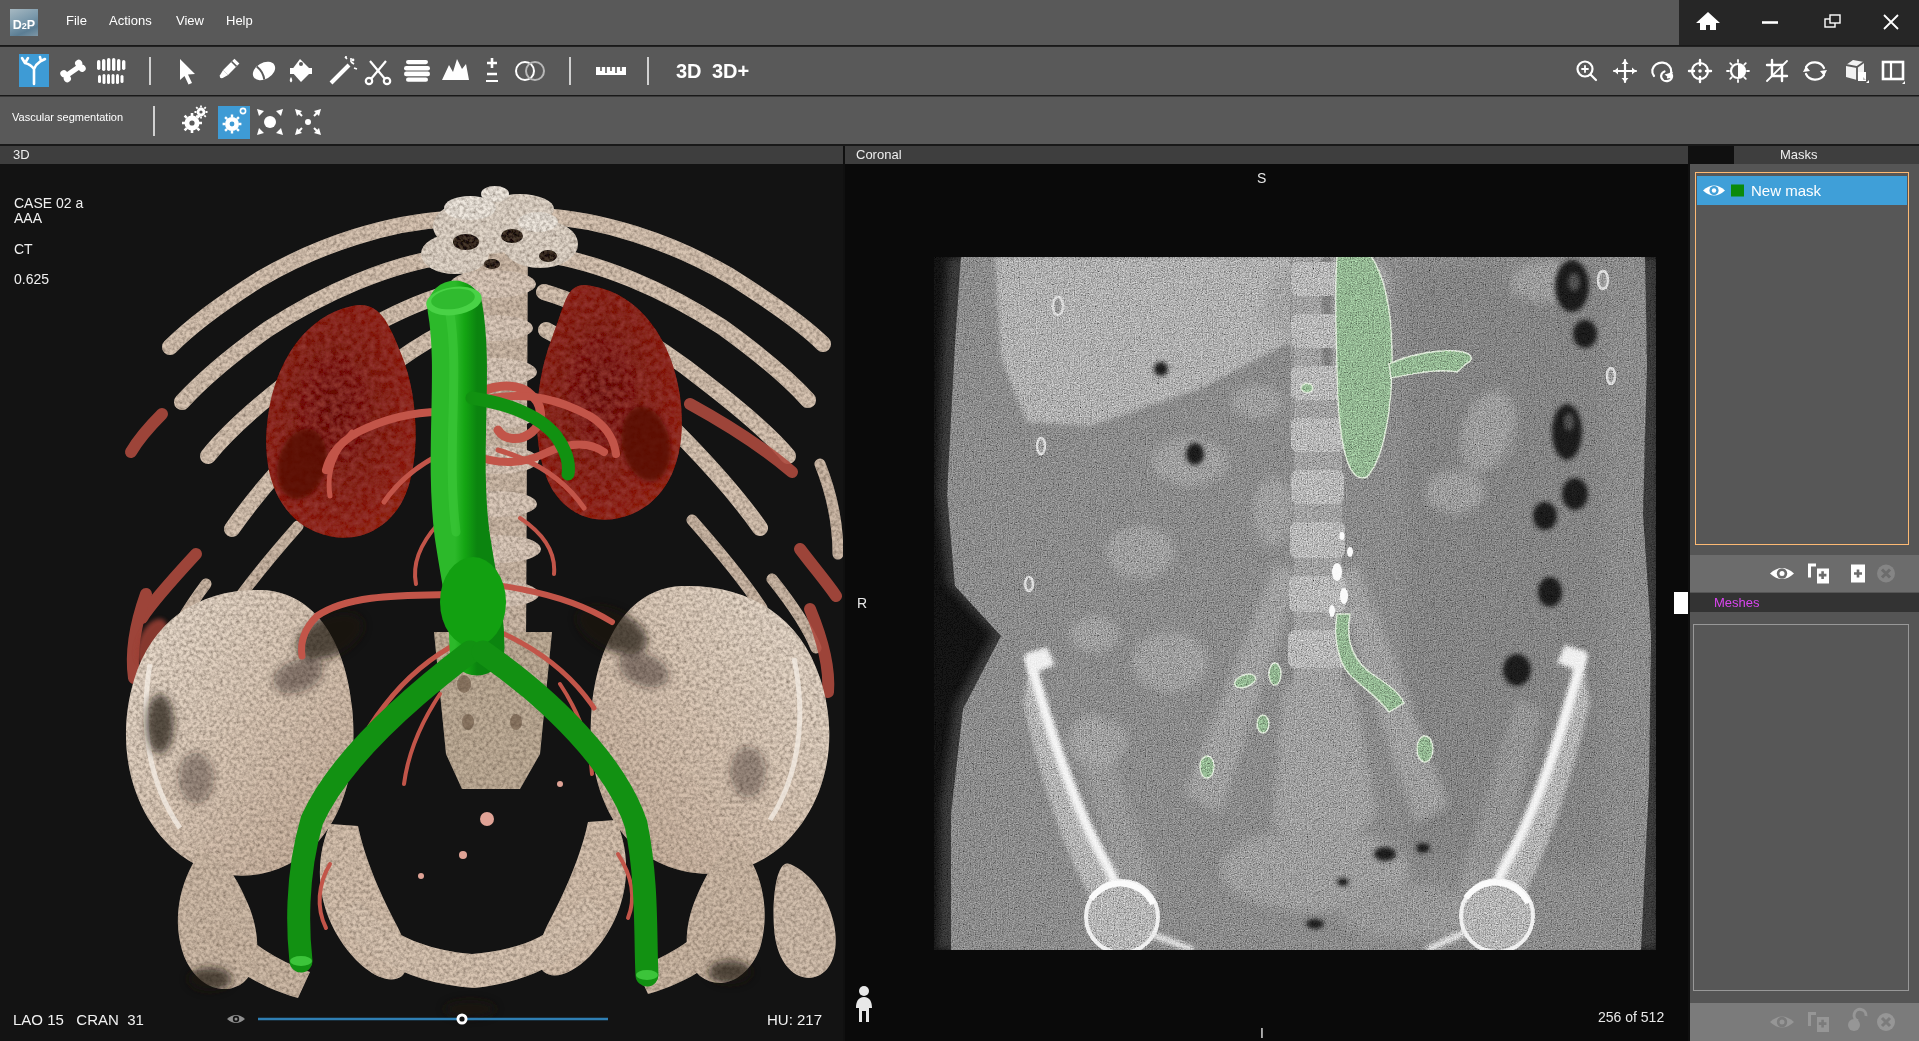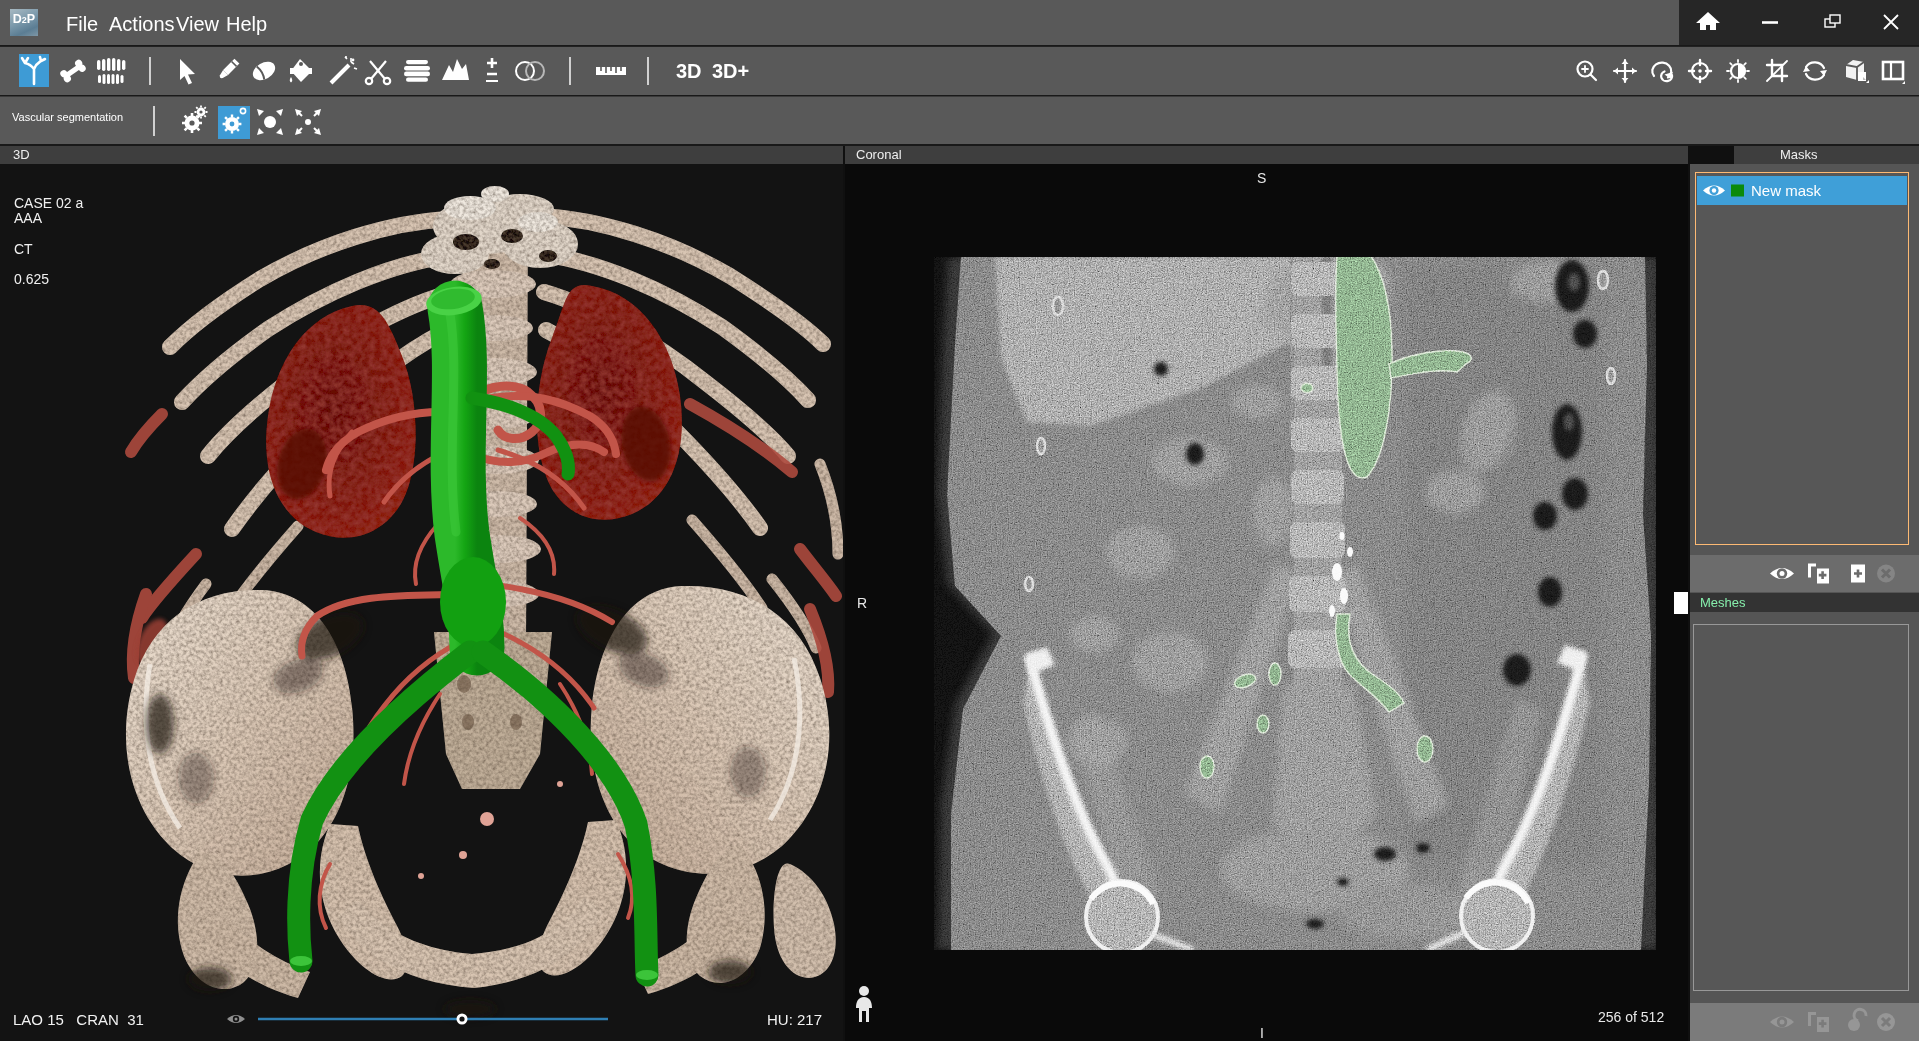--- a/index.html
+++ b/index.html
@@ -6,26 +6,26 @@
   html,body { width:1919px; height:1041px; overflow:hidden; background:#191919;
     font-family:"Liberation Sans", sans-serif; }
   .abs { position:absolute; }
   #titlebar { position:absolute; left:0; top:0; width:1919px; height:45px; background:#595959; }
   #winctl { position:absolute; left:1679px; top:0; width:240px; height:45px; background:#262626; }
   #toolbar { position:absolute; left:0; top:46px; width:1919px; height:49px; background:#595959; border-top:1px solid #222; }
   #row3 { position:absolute; left:0; top:96px; width:1919px; height:48px; background:#595959; border-top:1px solid #3a3a3a; }
   .hdr { position:absolute; top:146px; height:18px; background:#3e3e3e; color:#efefef;
     font-size:13px; line-height:18px; }
   #main { position:absolute; left:0; top:146px; width:1919px; height:895px; background:#101010; }
-  .menu { color:#fff; font-size:20px; position:absolute; top:13px; }
+  .menu { color:#fff; font-size:13px; position:absolute; top:13px; }
 </style>
 </head>
 <body>
 <div id="titlebar">
-  <div class="abs" style="left:10px;top:9px;width:28px;height:27px;background:linear-gradient(155deg,#a7b9c2 0%,#7b99ab 45%,#5b7d93 75%,#7e97a6 100%);color:#fff;font-weight:bold;font-size:12.5px;text-align:center;line-height:21px;">D<span style="font-size:9px;">2</span>P</div>
+  <div class="abs" style="left:10px;top:9px;width:28px;height:27px;background:linear-gradient(155deg,#a7b9c2 0%,#7b99ab 45%,#5b7d93 75%,#7e97a6 100%);color:#fff;font-weight:bold;font-size:12.5px;text-align:center;line-height:32px;">D<span style="font-size:9px;">2</span>P</div>
   <span class="menu" style="left:66px;">File</span>
   <span class="menu" style="left:109px;">Actions</span>
   <span class="menu" style="left:176px;">View</span>
   <span class="menu" style="left:226px;">Help</span>
   <div id="winctl">
     <svg width="240" height="45" viewBox="239 0 240 45">
       <g fill="none" stroke="#fff" stroke-width="1.6">
         <path d="M268,12 L256,23 H260 V30 H266 V25 H270 V30 H276 V23 H280 Z" fill="#fff" stroke="none"></path>
         <line x1="322" y1="22.5" x2="338" y2="22.5" stroke-width="2.6"></line>
         <rect x="385" y="19" width="10" height="8" stroke-width="1.4"></rect>
@@ -654,21 +654,21 @@
             <path d="M-4,0 h8 M0,-4 v8" stroke="#6c6c6c" stroke-width="2.6"></path>
           </g>
         <g transform="translate(196,18.5)" opacity="0.55">
             <circle r="9" fill="#9a9a9a"></circle>
             <path d="M-4,-4 L4,4 M4,-4 L-4,4" stroke="#6c6c6c" stroke-width="3"></path>
           </g>
       </g>
     </svg>
   </div>
 
-  <div class="abs" style="left:0;top:429px;width:229px;height:19px;background:#333;color:#86efac;font-size:13px;line-height:19px;"><span style="margin-left:10px;">Meshes</span></div>
+  <div class="abs" style="left:0;top:429px;width:229px;height:19px;background:#333;color:#d946ef;font-size:13px;line-height:19px;padding-left:14px;"><span style="margin-left:10px;">Meshes</span></div>
 
   <div class="abs" style="left:3px;top:460px;width:216px;height:367px;background:#575757;border:1px solid #989898;"></div>
 
   <div class="abs" style="left:0;top:839px;width:229px;height:38px;background:#7b7b7b;">
     <svg width="229" height="38" viewBox="0 0 229 38">
       <g fill="#999" opacity="0.9">
         <g transform="translate(92,19)">
             <path d="M-12,0 Q0,-11 12,0 Q0,11 -12,0 Z"></path>
             <circle r="5.2" fill="#7b7b7b"></circle>
             <circle r="2.5" fill="#999"></circle>

